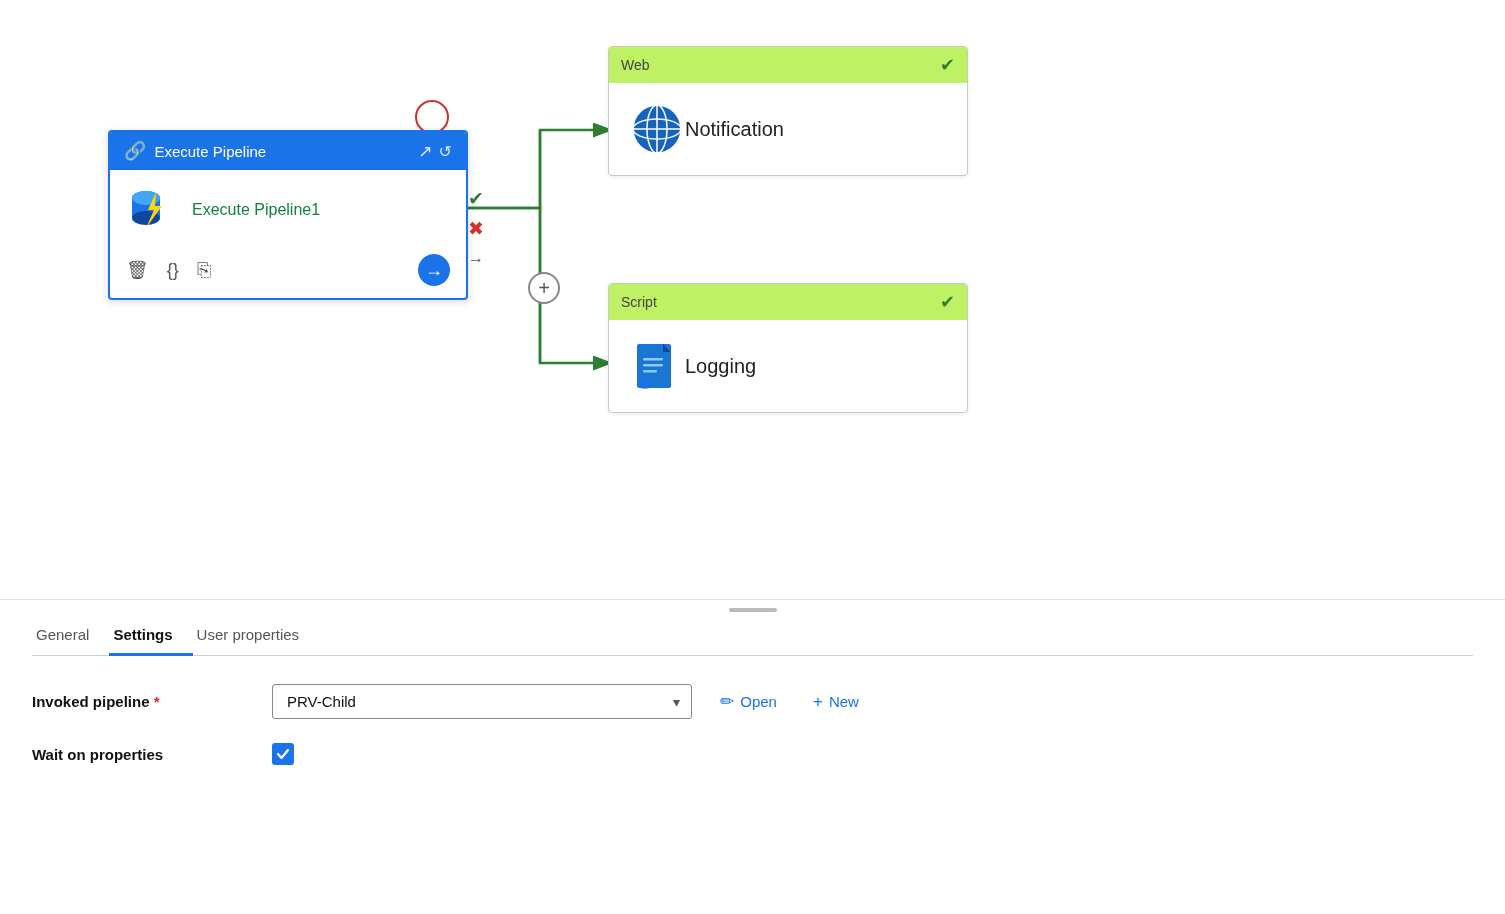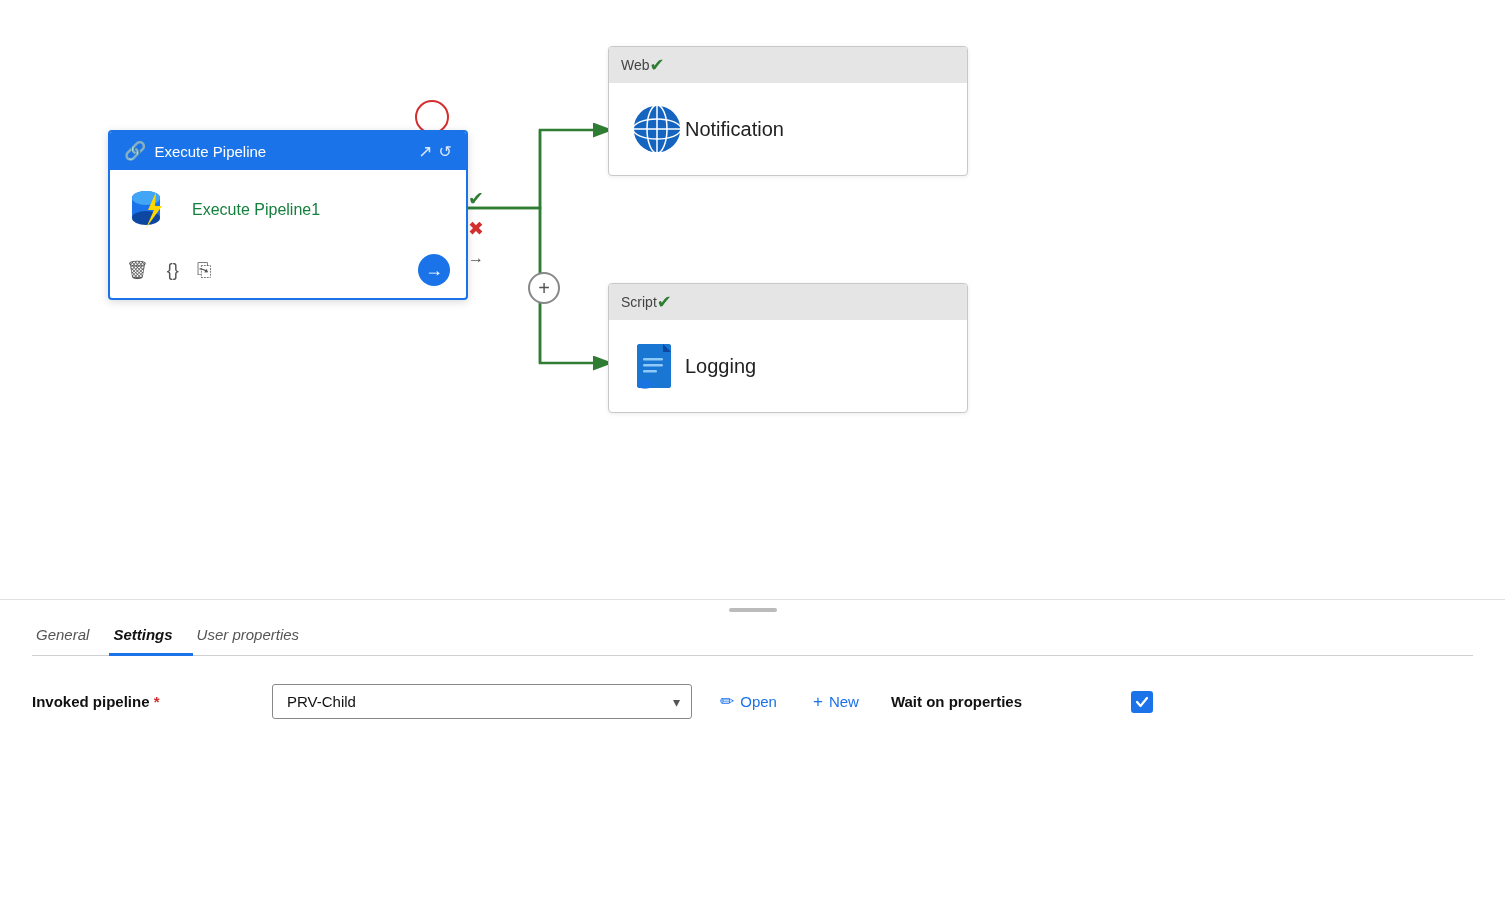--- a/index.html
+++ b/index.html
@@ -139,28 +139,28 @@
     
     .activity-node {
       position: absolute;
       width: 360px;
       background: #fff;
       border: 1px solid #c8c8c8;
       border-radius: 4px;
       box-shadow: 0 1px 4px rgba(0,0,0,0.08);
     }
     .activity-node-header {
-      background: #e5e5e5;
+      background: #bef264;
       padding: 7px 12px;
       font-size: 14px;
       color: #444;
       border-radius: 3px 3px 0 0;
       display: flex;
       align-items: center;
-      justify-content: flex-start;
+      justify-content: space-between;
     }
     .activity-node-body {
       padding: 18px 20px;
       display: flex;
       align-items: center;
     }
     .activity-icon {
       width: 56px;
       height: 56px;
       display: flex;
@@ -226,31 +226,31 @@
       gap: 0;
     }
     .tab {
       padding: 10px 20px 10px 4px;
       font-size: 15px;
       color: #555;
       cursor: pointer;
       border-bottom: 3px solid transparent;
       margin-bottom: -1px;
       white-space: nowrap;
-      font-style: italic;
     }
     .tab.active {
       font-weight: 700;
       color: #111;
       border-bottom: 3px solid #1a73e8;
     }
 
     
     .form-area {
       display: flex;
+      flex-direction: column;
       gap: 24px;
     }
     .form-row {
       display: flex;
       align-items: center;
       gap: 20px;
     }
     .form-label {
       font-size: 15px;
       font-weight: 600;

